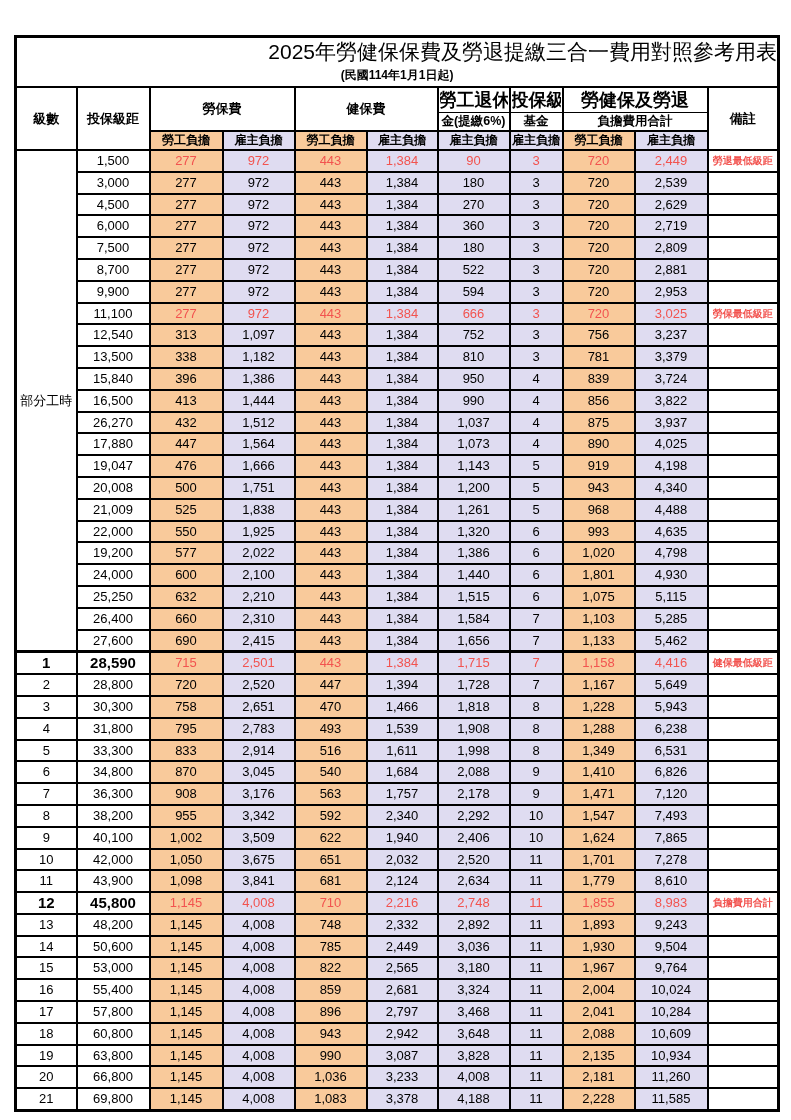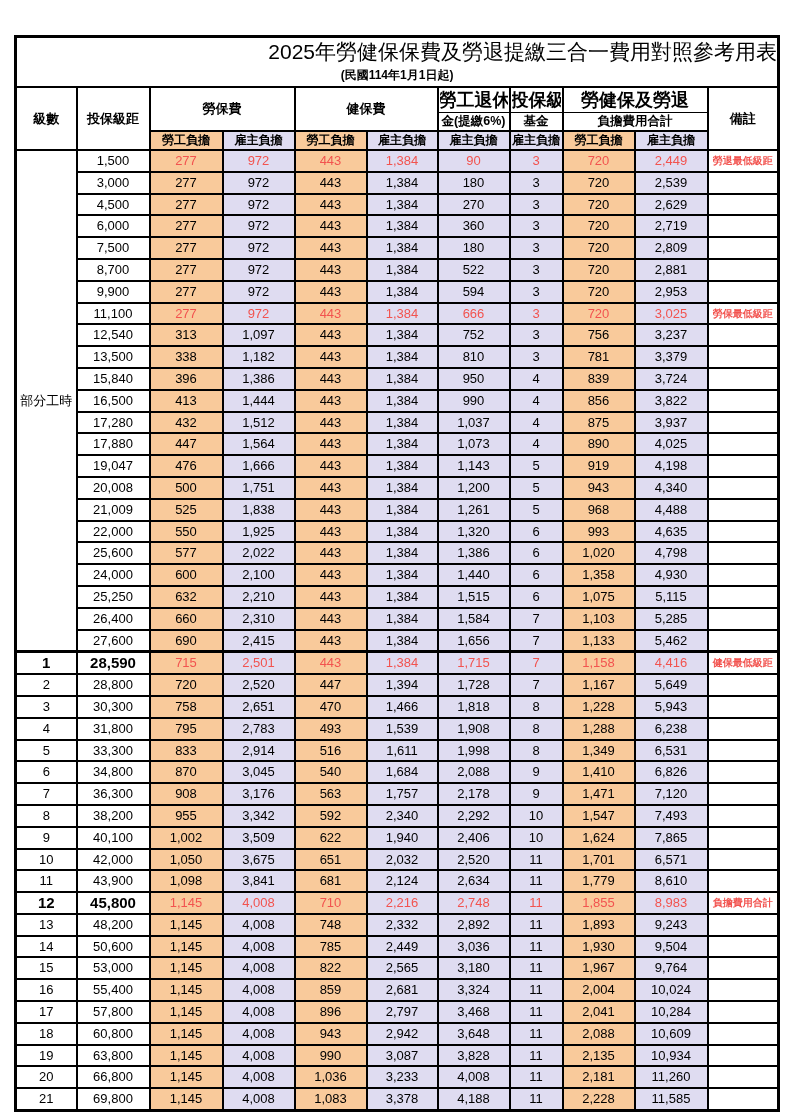--- a/index.html
+++ b/index.html
@@ -236,21 +236,21 @@
           <td class="c-er v">1,444</td>
           <td class="c-emp v">443</td>
           <td class="c-er v">1,384</td>
           <td class="c-er v">990</td>
           <td class="c-er v">4</td>
           <td class="c-emp v">856</td>
           <td class="c-er v">3,822</td>
           <td class="rm-cell"></td>
         </tr>
         <tr>
-          <td class="br">17,280</td>
+          <td class="br">26,270</td>
           <td class="c-emp v">432</td>
           <td class="c-er v">1,512</td>
           <td class="c-emp v">443</td>
           <td class="c-er v">1,384</td>
           <td class="c-er v">1,037</td>
           <td class="c-er v">4</td>
           <td class="c-emp v">875</td>
           <td class="c-er v">3,937</td>
           <td class="rm-cell"></td>
         </tr>
@@ -308,40 +308,40 @@
           <td class="c-er v">1,925</td>
           <td class="c-emp v">443</td>
           <td class="c-er v">1,384</td>
           <td class="c-er v">1,320</td>
           <td class="c-er v">6</td>
           <td class="c-emp v">993</td>
           <td class="c-er v">4,635</td>
           <td class="rm-cell"></td>
         </tr>
         <tr>
-          <td class="br">25,600</td>
+          <td class="br">19,200</td>
           <td class="c-emp v">577</td>
           <td class="c-er v">2,022</td>
           <td class="c-emp v">443</td>
           <td class="c-er v">1,384</td>
           <td class="c-er v">1,386</td>
           <td class="c-er v">6</td>
           <td class="c-emp v">1,020</td>
           <td class="c-er v">4,798</td>
           <td class="rm-cell"></td>
         </tr>
         <tr>
           <td class="br">24,000</td>
           <td class="c-emp v">600</td>
           <td class="c-er v">2,100</td>
           <td class="c-emp v">443</td>
           <td class="c-er v">1,384</td>
           <td class="c-er v">1,440</td>
           <td class="c-er v">6</td>
-          <td class="c-emp v">1,358</td>
+          <td class="c-emp v">1,801</td>
           <td class="c-er v">4,930</td>
           <td class="rm-cell"></td>
         </tr>
         <tr>
           <td class="br">25,250</td>
           <td class="c-emp v">632</td>
           <td class="c-er v">2,210</td>
           <td class="c-emp v">443</td>
           <td class="c-er v">1,384</td>
           <td class="c-er v">1,515</td>
@@ -494,21 +494,21 @@
         <tr>
           <td class="lv">10</td>
           <td class="br">42,000</td>
           <td class="c-emp v">1,050</td>
           <td class="c-er v">3,675</td>
           <td class="c-emp v">651</td>
           <td class="c-er v">2,032</td>
           <td class="c-er v">2,520</td>
           <td class="c-er v">11</td>
           <td class="c-emp v">1,701</td>
-          <td class="c-er v">6,571</td>
+          <td class="c-er v">7,278</td>
           <td class="rm-cell"></td>
         </tr>
         <tr>
           <td class="lv">11</td>
           <td class="br">43,900</td>
           <td class="c-emp v">1,098</td>
           <td class="c-er v">3,841</td>
           <td class="c-emp v">681</td>
           <td class="c-er v">2,124</td>
           <td class="c-er v">2,634</td>

